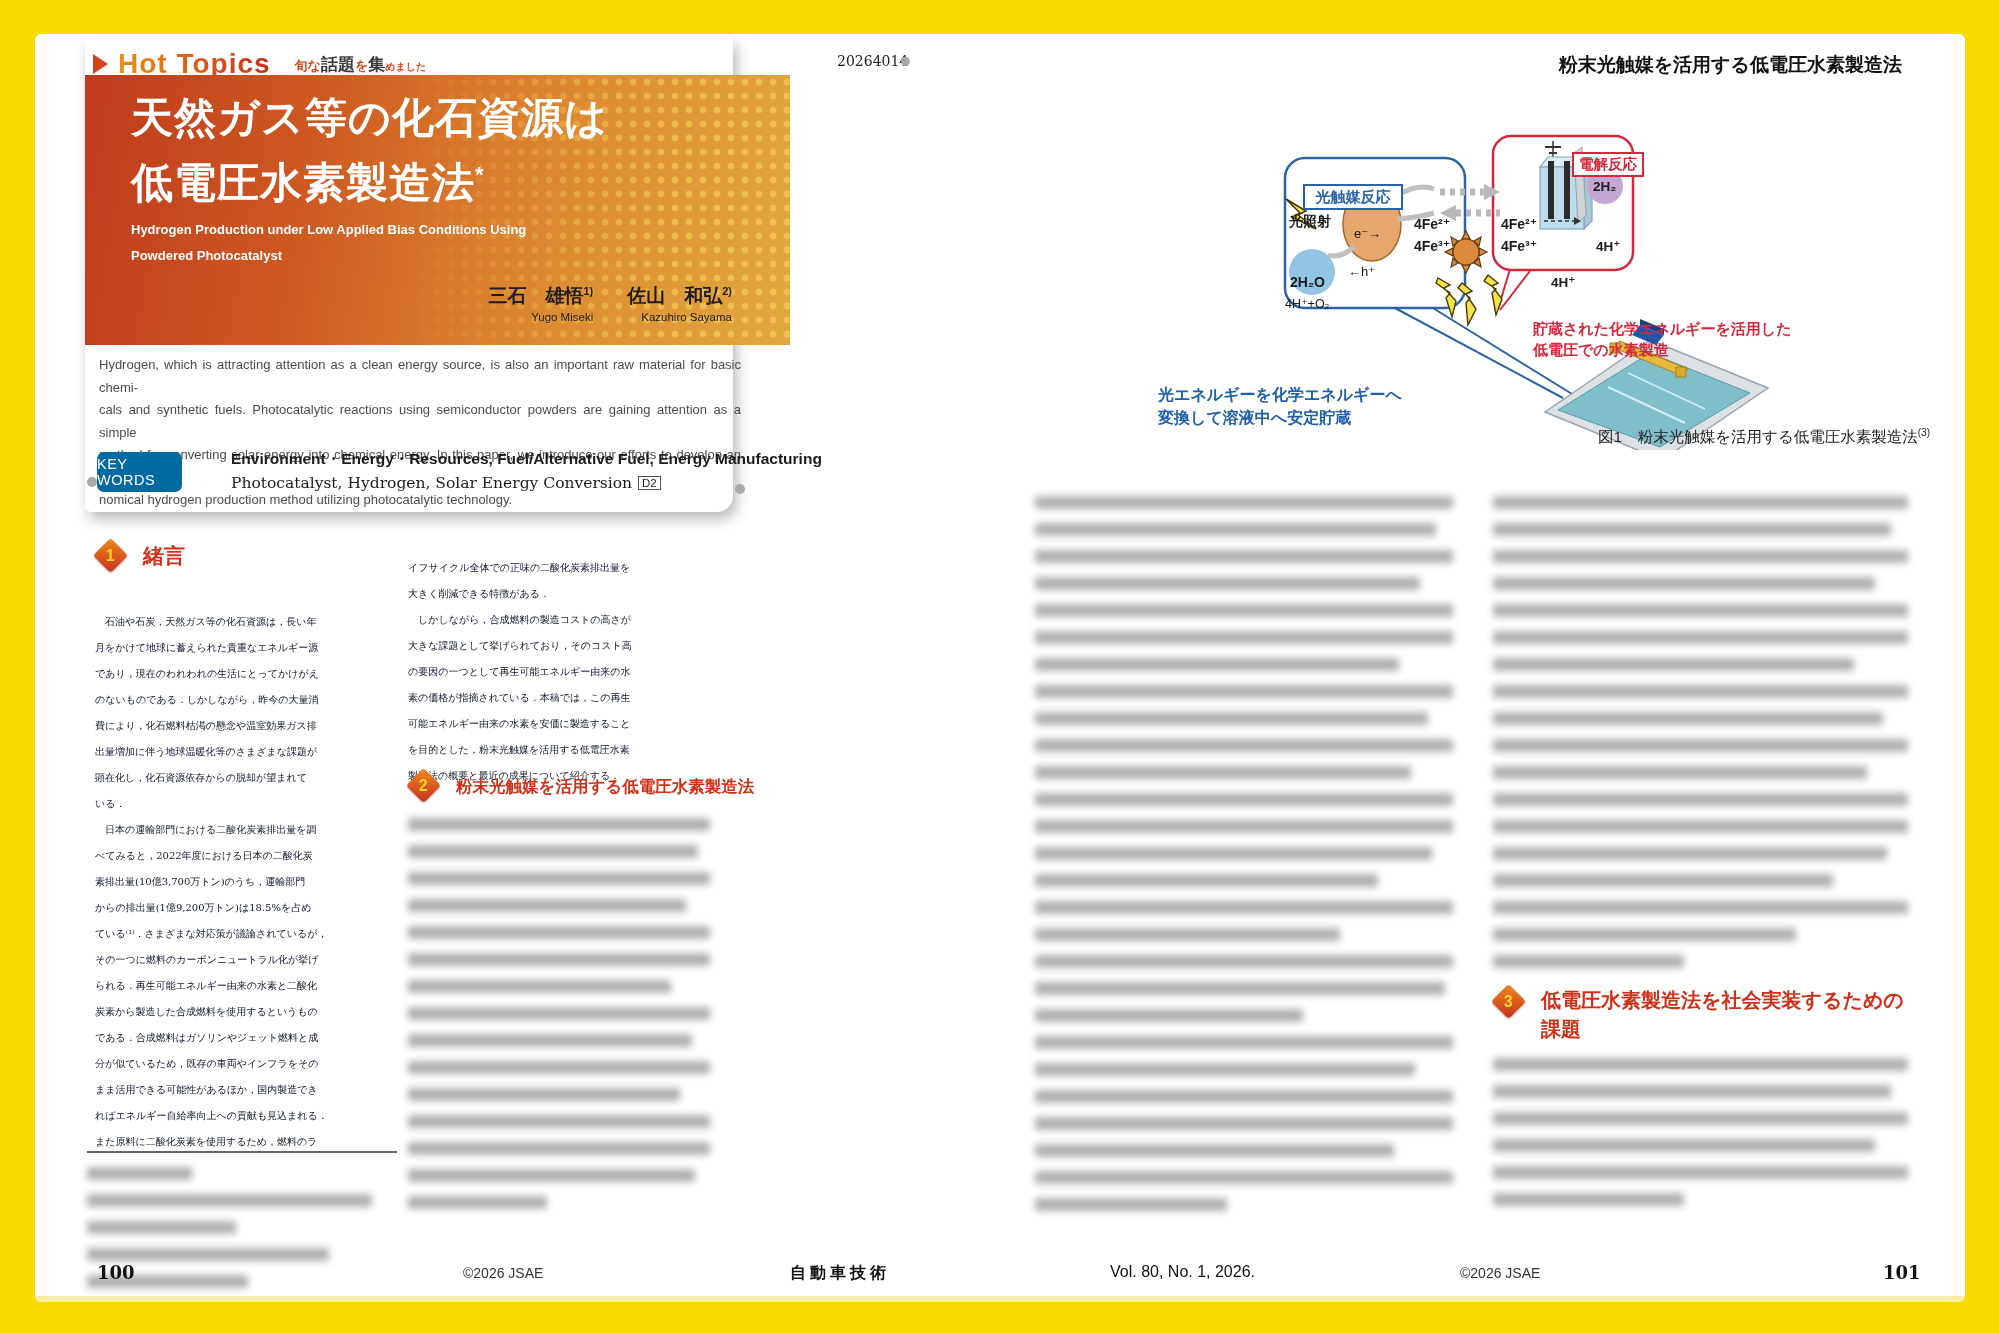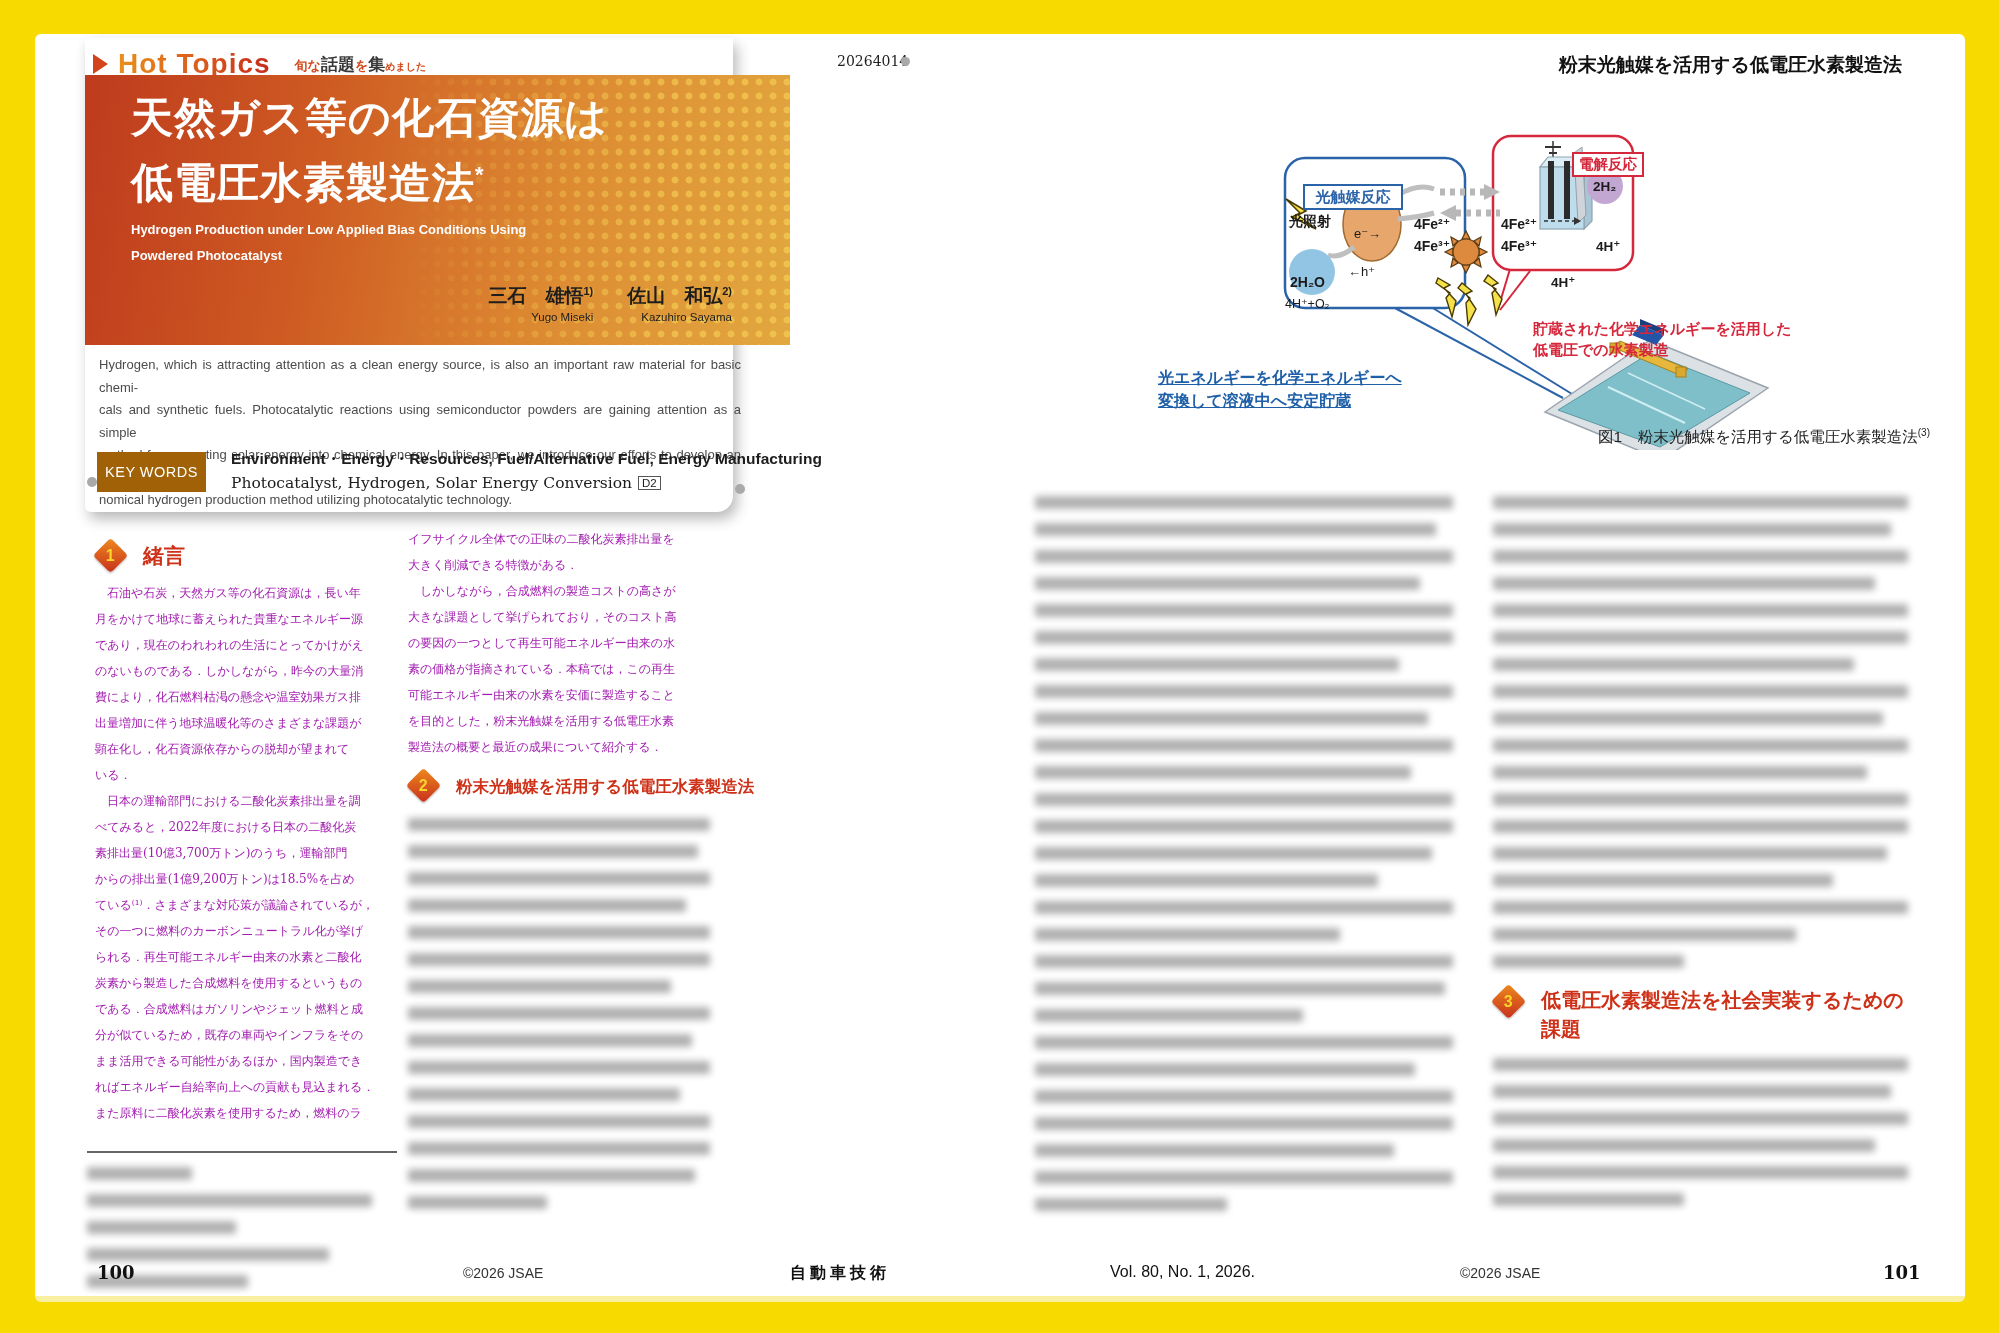--- a/index.html
+++ b/index.html
@@ -38,35 +38,35 @@
   .title-jp sup{font-size:22px;}
   .title-en{position:absolute;left:46px;top:142px;color:#fff;font-size:13px;line-height:26px;font-weight:bold;}
   .authors{position:absolute;right:58px;top:208px;display:flex;gap:34px;color:#1d1d1d;text-align:right;}
   .auth .nm{font-size:19px;font-weight:bold;}
   .auth .nm sup{font-size:11px;}
   .auth .rj{font-size:11.5px;margin-top:2px;}
 
   
   .abstract{position:absolute;left:64px;top:320px;width:642px;font-size:13px;line-height:22.5px;
             color:#4c4c4c;text-align:justify;}
-  .kw-box{position:absolute;left:62px;top:418px;width:109px;height:40px;background:#a16207;
-          color:#fff;font-size:14.5px;display:flex;align-items:center;justify-content:center;letter-spacing:0.5px;}
+  .kw-box{position:absolute;left:62px;top:418px;width:85px;height:40px;background:#0369a1;
+          color:#fff;font-size:14.5px;display:flex;align-items:center;justify-content:center;letter-spacing:0.5px;border-radius:7px;}
   .kw-l1{position:absolute;left:196px;top:415px;font-size:15.5px;font-weight:bold;color:#1c1c1c;}
   .kw-l2{position:absolute;left:196px;top:440px;font-size:15.5px;color:#1c1c1c;}
   .kw-code{display:inline-block;border:1px solid #555;font-size:11.5px;padding:0 3px;margin-left:6px;
            vertical-align:1px;font-family:"Liberation Sans",sans-serif;}
 
   
   .sec-head{position:absolute;display:flex;align-items:flex-start;}
   .diamond{width:25px;height:25px;transform:rotate(45deg);border-radius:4px;
            background:linear-gradient(135deg,#EE8A1E,#C72E1D);display:flex;align-items:center;
            justify-content:center;box-shadow:1px 1px 2px rgba(0,0,0,.25);flex:none;margin:3px 6px 0 3px;}
   .diamond span{transform:rotate(-45deg);color:#F8D52A;font-weight:bold;font-size:16px;}
   .sec-title{color:#CE3118;font-weight:bold;margin-left:14px;}
-  .bodycol{position:absolute;font-size:12px;line-height:26px;color:#a21caf;text-align:justify;}
+  .bodycol{position:absolute;font-size:10px;line-height:26px;color:#0f172a;text-align:justify;margin-top:29px;}
   .bodycol .tline{white-space:nowrap;}
 
   .blur-block{position:absolute;}
   .blur-line{height:13px;background:#454545;opacity:.42;filter:blur(3.6px);border-radius:2px;margin-bottom:14px;}
   .foot-rule{position:absolute;height:2px;background:#666;}
 
   
   .pgnum{font-size:18px;font-weight:bold;color:#111;}
   .footer-txt{font-size:14px;color:#333;}
   .journal{font-size:16px;font-weight:bold;letter-spacing:4px;color:#111;}
@@ -309,21 +309,21 @@
     <div class="fig-txt" style="left:1379px;top:204px;font-size:14px;font-weight:bold;">4Fe³⁺</div>
     <div class="fig-txt" style="left:1466px;top:182px;font-size:14px;font-weight:bold;">4Fe²⁺</div>
     <div class="fig-txt" style="left:1466px;top:204px;font-size:14px;font-weight:bold;">4Fe³⁺</div>
     <div class="fig-txt" style="left:1558px;top:145px;font-size:13.5px;font-weight:bold;">2H₂</div>
     <div class="fig-txt" style="left:1561px;top:204px;font-size:13.5px;font-weight:bold;">4H⁺</div>
     <div class="fig-txt" style="left:1516px;top:240px;font-size:13.5px;font-weight:bold;">4H⁺</div>
     <div class="fig-note-red" style="left:1498px;top:284px;">
       <div>貯蔵された化学エネルギーを活用した</div>
       <div>低電圧での水素製造</div>
     </div>
-    <div class="fig-note-blue" style="left:1123px;top:332px;text-decoration:underline;">
+    <div class="fig-note-blue" style="left:1123px;top:349px;">
       <div>光エネルギーを化学エネルギーへ</div>
       <div>変換して溶液中へ安定貯蔵</div>
     </div>
     <div class="fig-caption">
       <span>図1　粉末光触媒を活用する低電圧水素製造法</span><sup>(3)</sup>
     </div>
 
     <div class="blur-block" style="left:1000px;top:462px;width:418px;">
         <div class="blur-line" style="width: 100%;"></div>
         <div class="blur-line" style="width: 96%;"></div>

